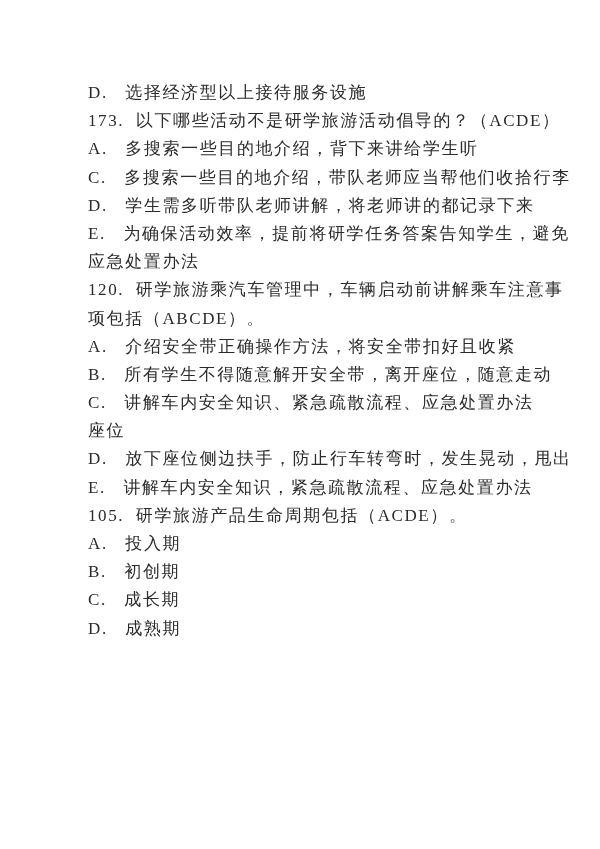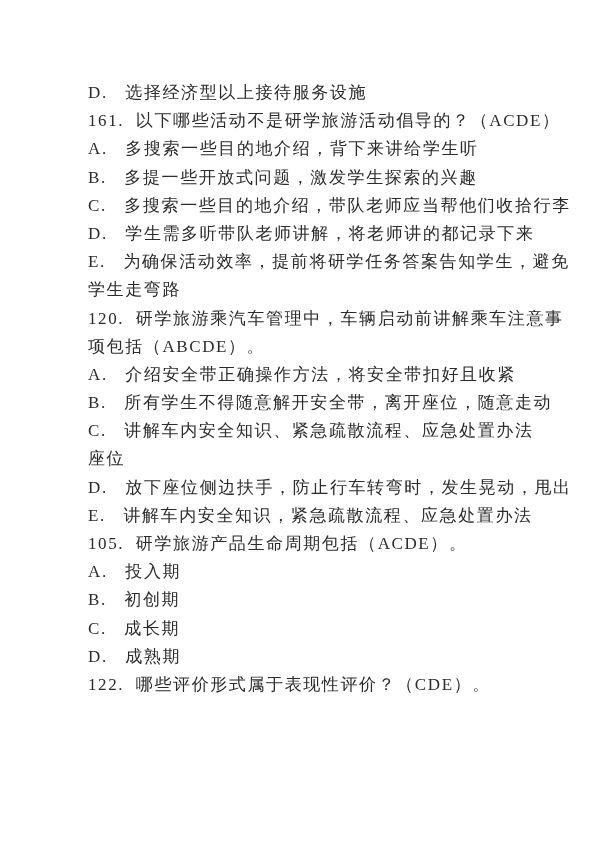--- a/index.html
+++ b/index.html
@@ -34,35 +34,33 @@
     letter-spacing: 1.6px;
     white-space: pre;
   }
 </style>
 </head>
 <body style="background: rgb(255, 255, 255);">
 
 <div class="page" style="background: rgb(255, 255, 255); color: rgb(43, 43, 43);">
   <div class="text-block">
     <div class="line">D.   选择经济型以上接待服务设施</div>
-    <div class="line">161.  以下哪些活动不是研学旅游活动倡导的？（ACDE）</div>
+    <div class="line">173.  以下哪些活动不是研学旅游活动倡导的？（ACDE）</div>
     <div class="line">A.   多搜索一些目的地介绍，背下来讲给学生听</div>
-    <div class="line">B.   多提一些开放式问题，激发学生探索的兴趣</div>
     <div class="line">C.   多搜索一些目的地介绍，带队老师应当帮他们收拾行李</div>
     <div class="line">D.   学生需多听带队老师讲解，将老师讲的都记录下来</div>
     <div class="line">E.   为确保活动效率，提前将研学任务答案告知学生，避免</div>
-    <div class="line">学生走弯路</div>
+    <div class="line">应急处置办法</div>
     <div class="line">120.  研学旅游乘汽车管理中，车辆启动前讲解乘车注意事</div>
     <div class="line">项包括（ABCDE）。</div>
     <div class="line">A.   介绍安全带正确操作方法，将安全带扣好且收紧</div>
     <div class="line">B.   所有学生不得随意解开安全带，离开座位，随意走动</div>
     <div class="line">C.   讲解车内安全知识、紧急疏散流程、应急处置办法</div>
     <div class="line">座位</div>
     <div class="line">D.   放下座位侧边扶手，防止行车转弯时，发生晃动，甩出</div>
     <div class="line">E.   讲解车内安全知识，紧急疏散流程、应急处置办法</div>
     <div class="line">105.  研学旅游产品生命周期包括（ACDE）。</div>
     <div class="line">A.   投入期</div>
     <div class="line">B.   初创期</div>
     <div class="line">C.   成长期</div>
     <div class="line">D.   成熟期</div>
-    <div class="line">122.  哪些评价形式属于表现性评价？（CDE）。</div>
   </div>
 </div>
 
 </body></html>

